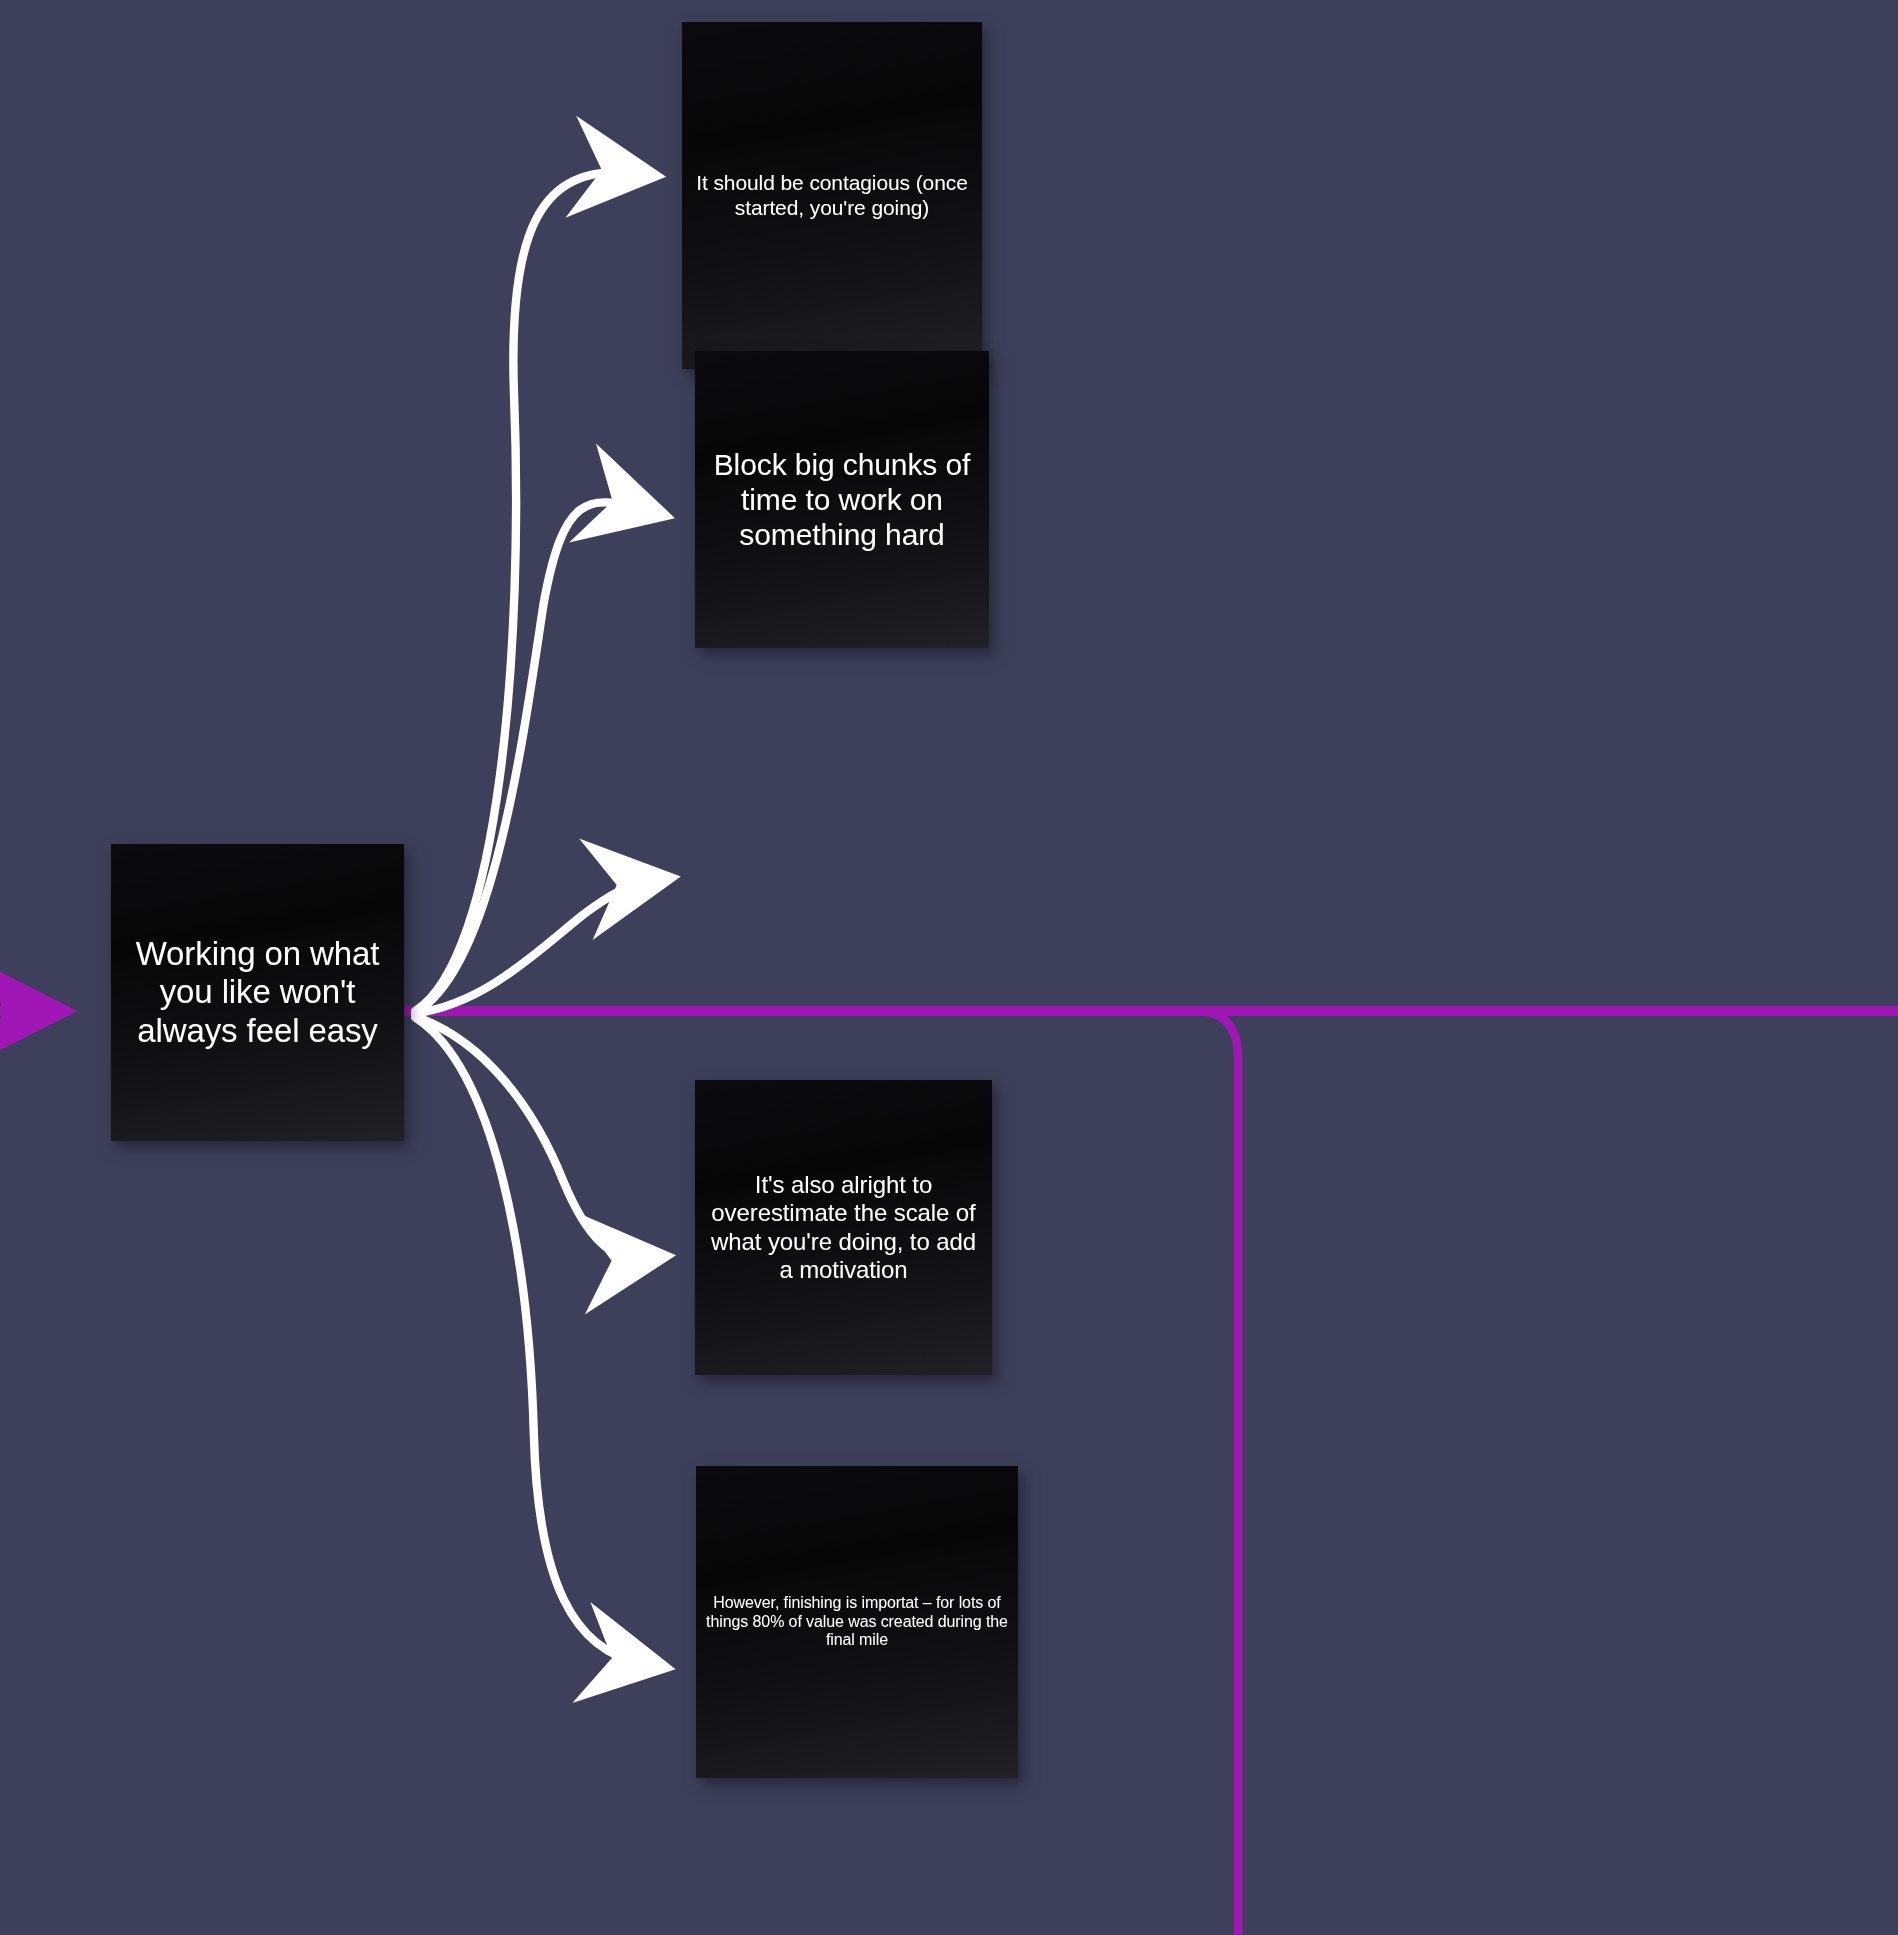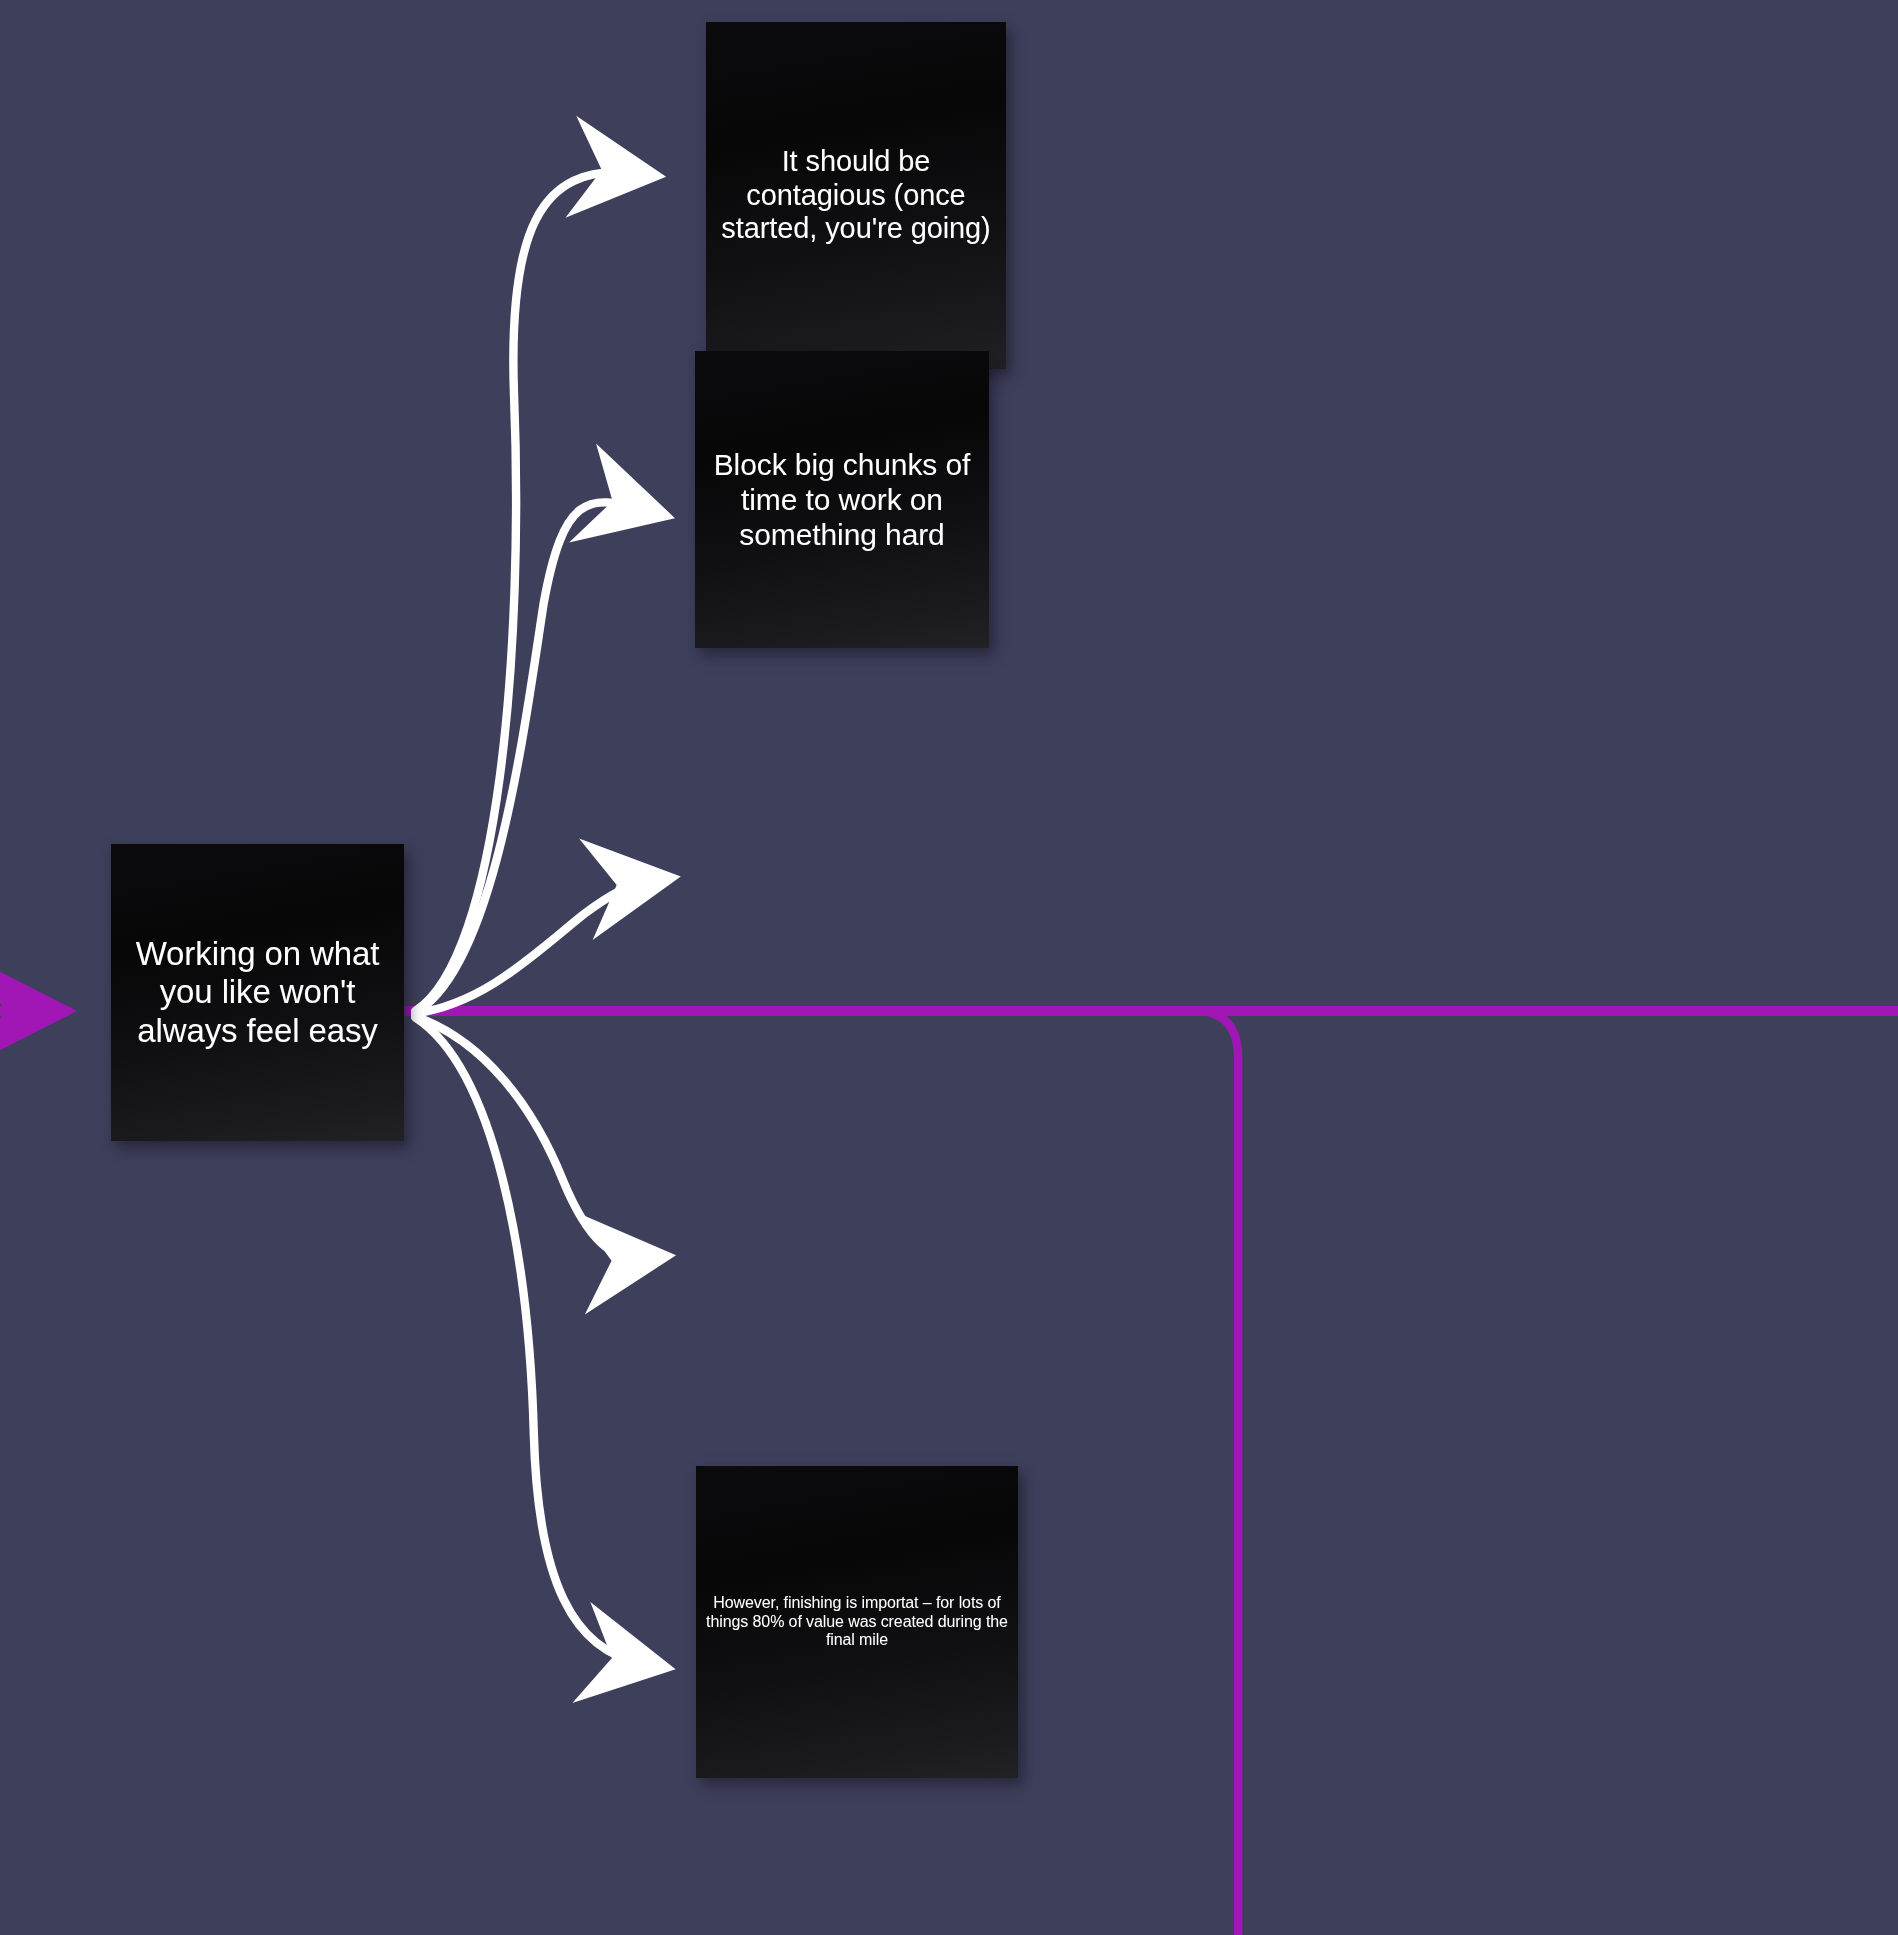--- a/index.html
+++ b/index.html
@@ -59,22 +59,21 @@
     height: 297px;
     font-size: 33px;
     text-align: center;
   }
   
   #node-contagious {
     left: 682px;
     top: 22px;
     width: 300px;
     height: 347px;
-    font-size: 29px;
-    margin-left: 24px;
+    font-size: 21px;
   }
   #node-blocktime {
     left: 695px;
     top: 351px;
     width: 294px;
     height: 297px;
     font-size: 30px;
   }
   #node-trick {
     left: 695px;
@@ -138,19 +137,22 @@
 
   <div class="card" id="node-contagious">
     <span class="txt">It should be contagious (once started, you're going)</span>
   </div>
 
   <div class="card" id="node-blocktime">
     <span class="txt">Block big chunks of time to work on something hard</span>
   </div>
 
 
+  <div class="card" id="node-overestimate">
+    <span class="txt">It's also alright to overestimate the scale of what you're doing, to add a motivation</span>
+  </div>
 
   <div class="card" id="node-finishing">
     <span class="txt">However, finishing is importat – for lots of things 80% of value was created during the final mile</span>
   </div>
 
 </div>
 
 
 </body></html>

